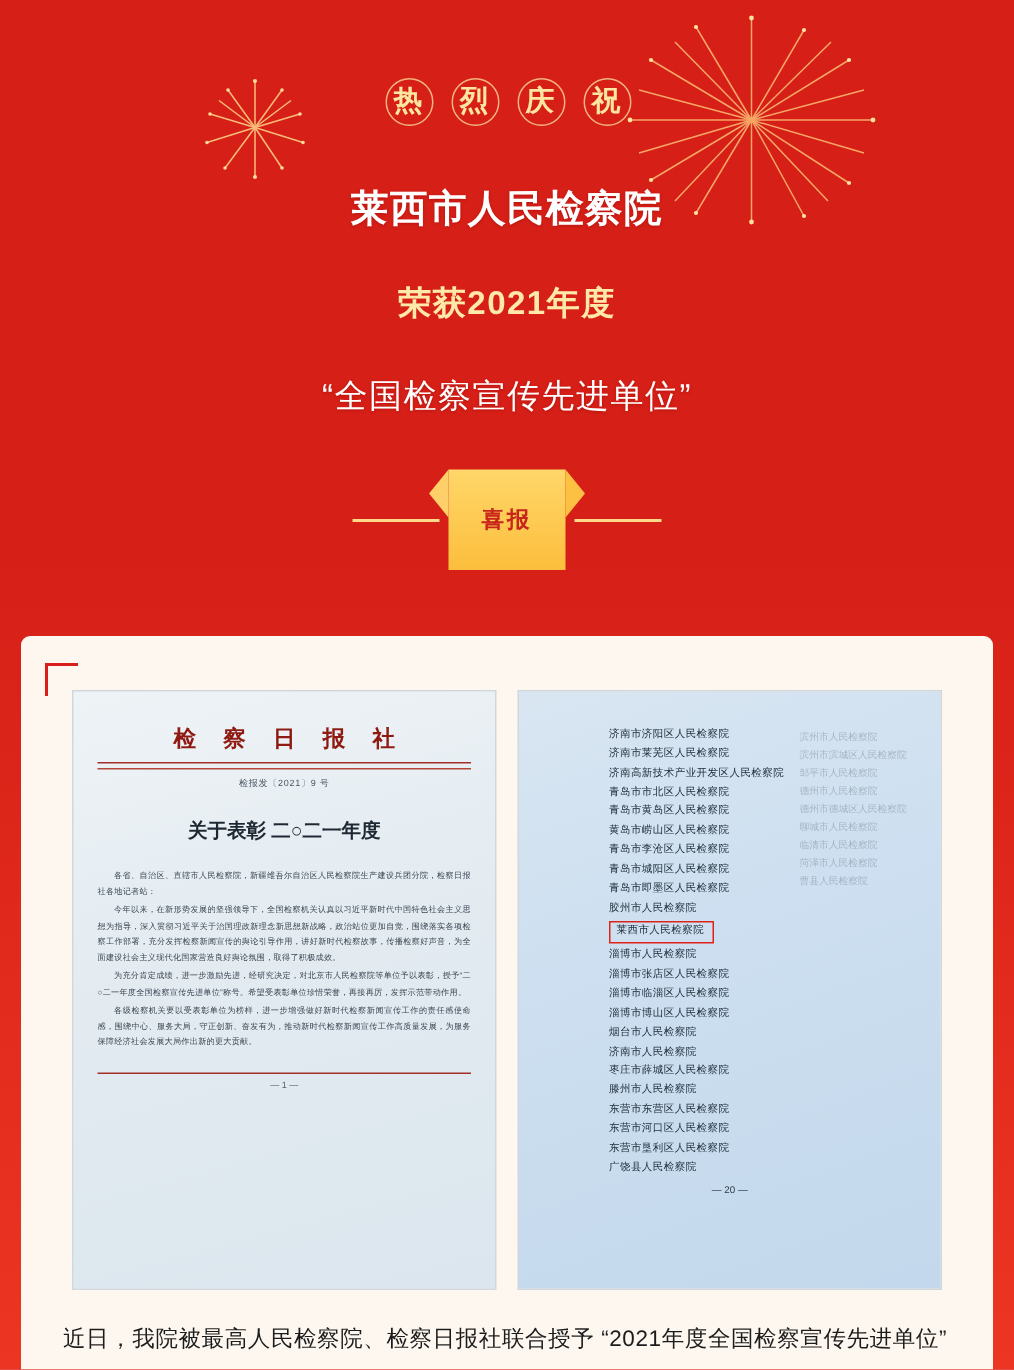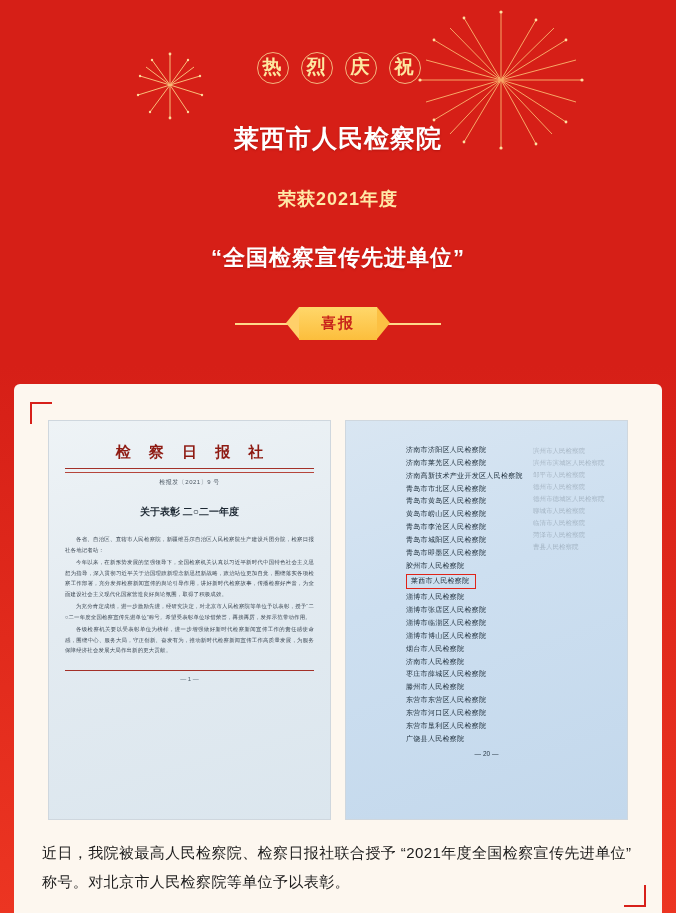--- a/index.html
+++ b/index.html
@@ -65,29 +65,29 @@
 
   .title-main {
     font-size: 25px;
     font-weight: bold;
     color: #ffffff;
     letter-spacing: 1px;
     margin-bottom: 32px;
     text-shadow: 0 1px 2px rgba(120,0,0,.35);
   }
   .title-sub {
-    font-size: 18px;
+    font-size: 22px;
     font-weight: bold;
     color: #ffe9a8;
     letter-spacing: 1px;
     margin-bottom: 32px;
   }
   .title-award {
     font-size: 22px;
-    font-weight: bold;
+    font-weight: normal;
     color: #ffffff;
     letter-spacing: 1px;
     margin-bottom: 34px;
     text-shadow: 0 1px 2px rgba(120,0,0,.35);
   }
 
   
   .badge-row {
     display: flex;
     align-items: center;
@@ -101,21 +101,21 @@
     border-top: 2px solid #ffd98a;
   }
   .badge-line.left { margin-right: 6px; }
   .badge-line.right { margin-left: 6px; }
   .badge {
     position: relative;
     background: linear-gradient(180deg, #ffd76a 0%, #fcbe3c 100%);
     color: #c8241b;
     font-size: 15px;
     font-weight: bold;
-    padding: 7px 22px;
+    padding: 24px 22px;
     letter-spacing: 2px;
   }
   .badge::before,
   .badge::after {
     content: "";
     position: absolute;
     top: 0;
     width: 0;
     height: 0;
     border-top: 16px solid transparent;
@@ -191,21 +191,21 @@
   .doc-rule.thin { height: 1px; background: #b5453b; margin-top: 2px; }
   .doc-docnum {
     text-align: center;
     font-size: 6px;
     color: #4a5560;
     margin: 5px 0 16px 0;
     letter-spacing: .5px;
   }
   .doc-title {
     text-align: center;
-    font-size: 10px;
+    font-size: 13px;
     color: #1d2833;
     font-weight: bold;
     line-height: 1.7;
     margin-bottom: 14px;
   }
   .doc-body {
     font-size: 5.4px;
     color: #3b4652;
     line-height: 1.95;
     text-align: justify;

